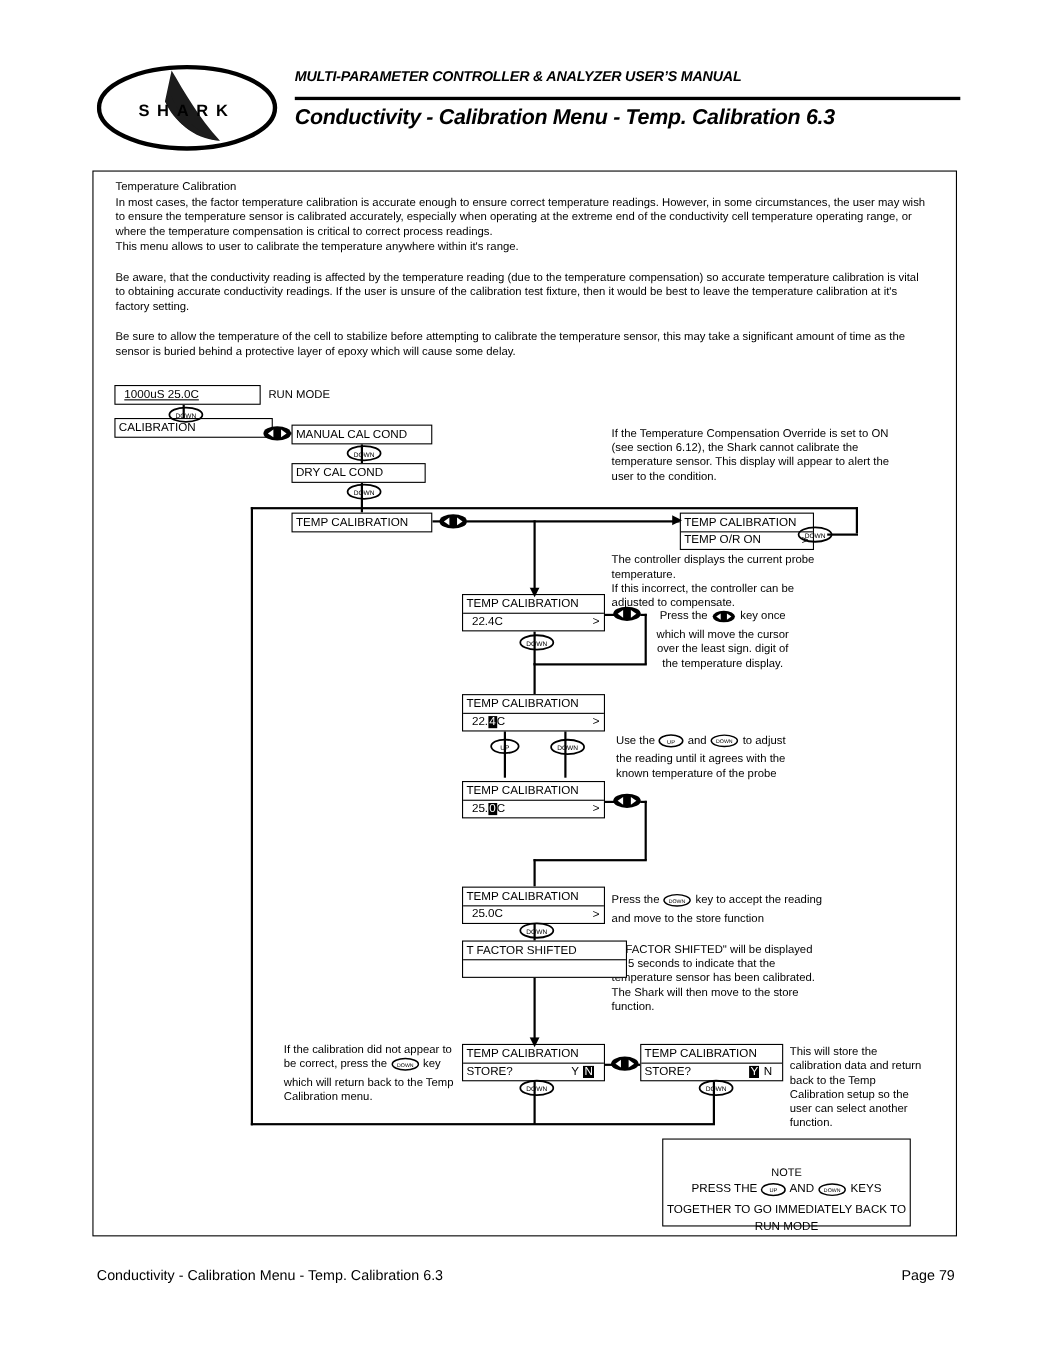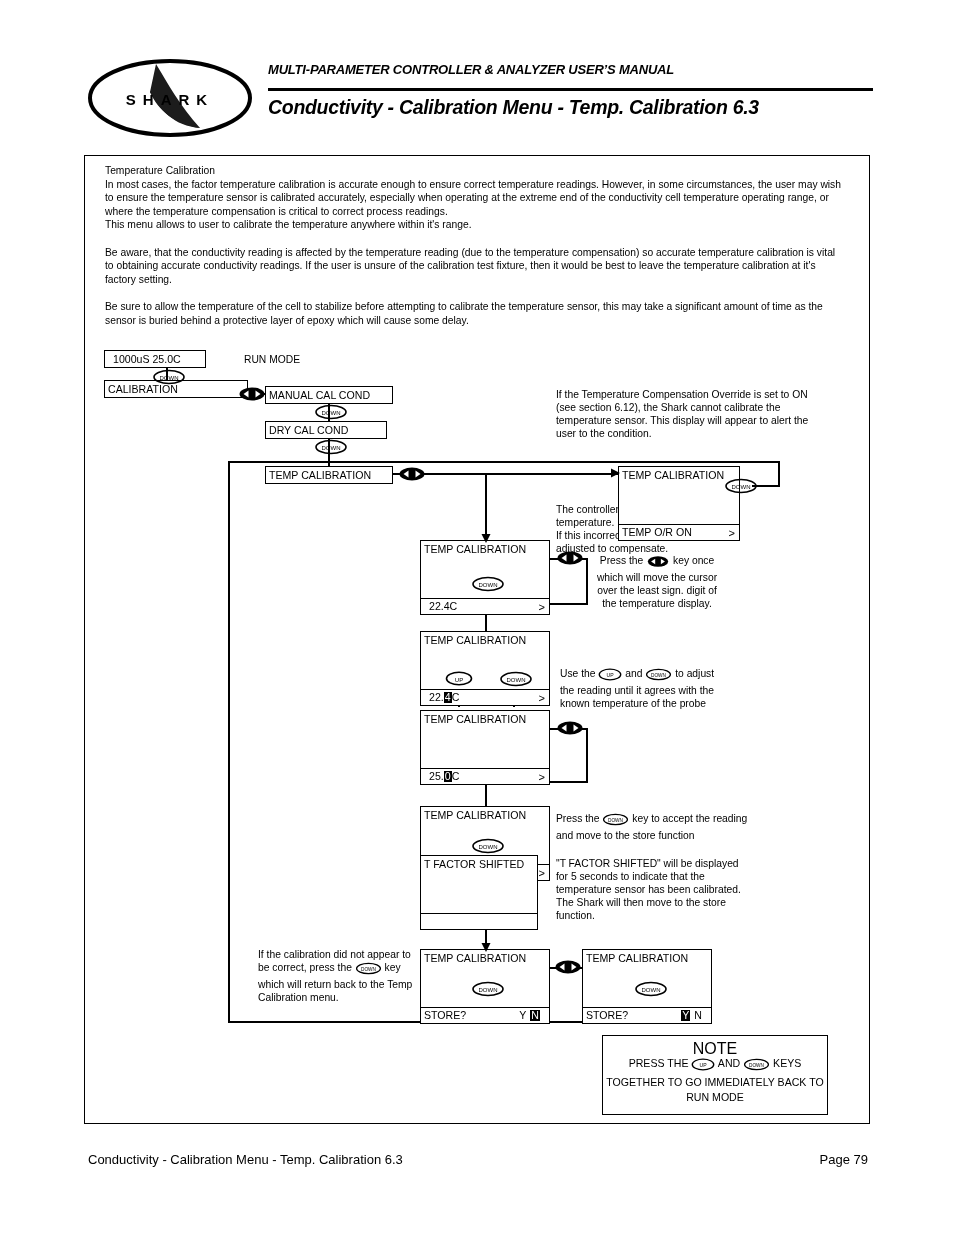--- a/index.html
+++ b/index.html
@@ -51,21 +51,21 @@
   .lcd {
     position:absolute; border:1.4px solid #000; background:#fff;
     font-size:10.6px; line-height:1; box-sizing:border-box;
     z-index:5;
   }
   .lcd .row {
     position:relative; height:16px; box-sizing:border-box;
     display:flex; align-items:center; padding:0 3px;
     white-space:nowrap;
   }
-  .lcd .row.sep { border-top:1.4px solid #000;margin-top:41px; }
+  .lcd .row.sep { border-top:1.4px solid #000; }
   .lcd .row .gt { position:absolute; right:4px; top:50%; transform:translateY(-50%); font-size:11px; }
   .lcd .row .right { margin-left:auto; display:flex; align-items:center; gap:4px; padding-right:14px; }
   .lcd .row .cursorbox {
     background:#000; color:#fff; padding:0 1px; display:inline-block;
   }
   .lcd .row .txt { display:inline-block; }
   .lcd .row.centerpad { padding-left:8px; }
 
   .note-txt { position:absolute; font-size:10.3px; line-height:13px; }
 
@@ -74,21 +74,21 @@
   .key svg { display:block; }
   .keyinline { display:inline-block; vertical-align:-4px; }
 
   
   .notebox {
     position:absolute; left:602px; top:1035px; width:226px; height:80px;
     border:1.6px solid #000; background:#fff;
     text-align:center; font-size:10.6px; line-height:15px;
     box-sizing:border-box; padding-top:5px;
   }
-  .notebox .ttl { font-size:16px; }
+  .notebox .ttl { font-size:10px;margin-top:18px; }
 
   
   .footer-l { position:absolute; left:88px; top:1152px; font-size:13px; }
   .footer-r { position:absolute; right:86px; top:1152px; font-size:13px; }
 </style>
 </head>
 <body>
 
 <div class="page">
 
@@ -111,21 +111,21 @@
   <div class="intro">
     <p>Temperature Calibration</p>
     <p>In most cases, the factor temperature calibration is accurate enough to ensure correct temperature readings. However, in some circumstances, the user may wish to ensure the temperature sensor is calibrated accurately, especially when operating at the extreme end of the conductivity cell temperature operating range, or where the temperature compensation is critical to correct process readings.</p>
     <p>This menu allows to user to calibrate the temperature anywhere within it's range.</p>
     <div class="gap"></div>
     <p>Be aware, that the conductivity reading is affected by the temperature reading (due to the temperature compensation) so accurate temperature calibration is vital to obtaining accurate conductivity readings. If the user is unsure of the calibration test fixture, then it would be best to leave the temperature calibration at it's factory setting.</p>
     <div class="gap"></div>
     <p>Be sure to allow the temperature of the cell to stabilize before attempting to calibrate the temperature sensor, this may take a significant amount of time as the sensor is buried behind a protective layer of epoxy which will cause some delay.</p>
   </div>
 
-  <div class="lcd" style="left:104px; top:350px; width:102px;">
+  <div class="lcd" style="left:104px; top:350px; width:133px;text-decoration:underline;">
     <div class="row centerpad">1000uS  25.0C</div>
   </div>
   <div class="note-txt" style="left:244px; top:353px; width:90px;">RUN MODE</div>
 
   <div class="ln v" style="left:166px; top:368px; height:18px;"></div>
   <div class="key" style="left:152px; top:369px;">
     <svg width="34" height="16" viewBox="0 0 34 16">
       <ellipse cx="17" cy="8" rx="15" ry="6.5" fill="none" stroke="#000" stroke-width="1.6"></ellipse>
       <text x="17" y="11" font-family="'Liberation Sans',sans-serif" font-size="6" text-anchor="middle" fill="#000">DOWN</text>
     </svg>
@@ -342,21 +342,21 @@
   </div>
 
   <div class="ln v" style="left:485px; top:840px; height:16px;"></div>
   <div class="key" style="left:471px; top:838px;">
     <svg width="34" height="16" viewBox="0 0 34 16">
       <ellipse cx="17" cy="8" rx="15" ry="6.5" fill="none" stroke="#000" stroke-width="1.6"></ellipse>
       <text x="17" y="11" font-family="'Liberation Sans',sans-serif" font-size="6" text-anchor="middle" fill="#000">DOWN</text>
     </svg>
   </div>
 
-  <div class="lcd" style="left:420px; top:855px; width:118px;">
+  <div class="lcd" style="left:420px; top:855px; width:150px;">
     <div class="row">T  FACTOR  SHIFTED</div>
     <div class="row sep"></div>
   </div>
 
   <div class="note-txt" style="left:556px; top:857px; width:192px; white-space:pre-line;">"T FACTOR SHIFTED" will be displayed for 5 seconds to indicate that the temperature sensor has been calibrated.
 The Shark will then move to the store function.</div>
 
   <div class="ln v" style="left:485px; top:888px; height:62px;"></div>
   <svg class="key" style="left:480px; top:943px;" width="12" height="12" viewBox="0 0 12 12">
     <polygon points="1.5,0 10.5,0 6,9" fill="#000"></polygon>
@@ -412,20 +412,21 @@
     <span>If the calibration did not appear to be correct, press the</span>
     <span class="keyinline">
       <svg width="27" height="13" viewBox="0 0 34 16">
         <ellipse cx="17" cy="8" rx="15" ry="6.5" fill="none" stroke="#000" stroke-width="1.6"></ellipse>
         <text x="17" y="11" font-family="'Liberation Sans',sans-serif" font-size="6" text-anchor="middle" fill="#000">DOWN</text>
       </svg>
     </span>
     <span>key which will return back to the Temp Calibration menu.</span>
   </div>
 
+  <div class="note-txt" style="left:718px; top:950px; width:125px;">This will store the calibration data and return back to the Temp Calibration   setup so the user can select another function.</div>
 
   <div class="notebox">
     <div class="ttl">NOTE</div>
     <div>
       <span>PRESS THE</span>
       <span class="keyinline">
         <svg width="24" height="13" viewBox="0 0 28 15">
           <ellipse cx="14" cy="7.5" rx="12.5" ry="6.2" fill="none" stroke="#000" stroke-width="1.6"></ellipse>
           <text x="14" y="10.5" font-family="'Liberation Sans',sans-serif" font-size="6" text-anchor="middle" fill="#000">UP</text>
         </svg>

